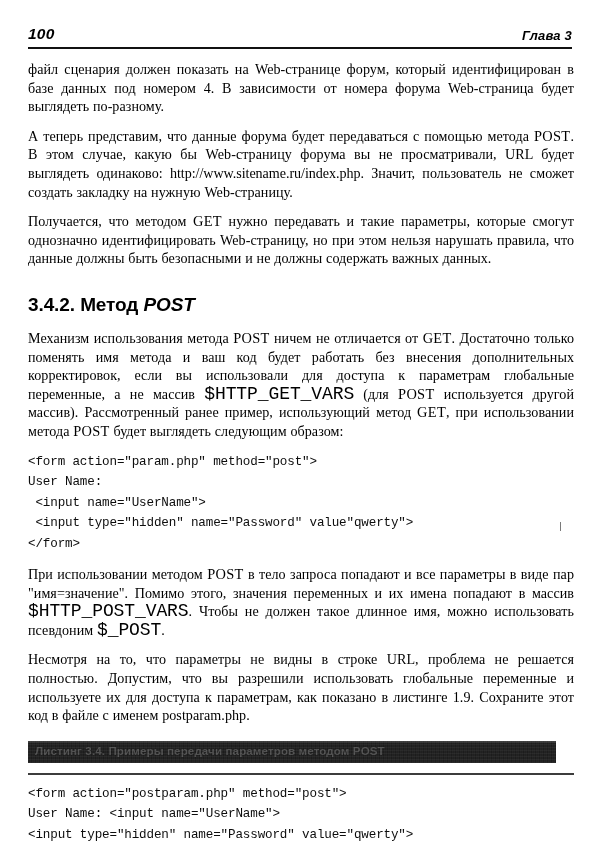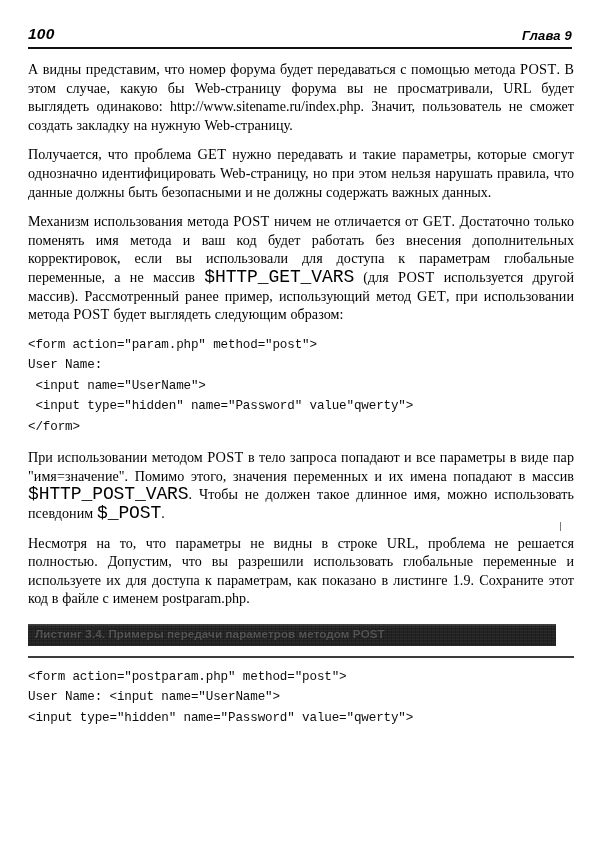--- a/index.html
+++ b/index.html
@@ -171,31 +171,33 @@
     background: #7a7a7a;
   }
 </style>
 </head>
 <body>
 
 <div class="page">
 
   <div class="runhead">
     <span class="folio">100</span>
-    <span class="chap">Глава 9</span>
+    <span class="chap">Глава 3</span>
   </div>
   <div class="rule"></div>
 
   <div class="content">
 
-
-    <p class="body"><span>А видны представим, что номер форума будет передаваться с помощью метода </span><span class="sc">POST</span><span>. В этом случае, какую бы Web-страницу форума вы не просматривали, URL будет выглядеть одинаково: </span><span class="url">http://www.sitename.ru/index.php</span><span>. Значит, пользователь не сможет создать закладку на нужную Web-страницу.</span></p>
-
-    <p class="body"><span>Получается, что проблема </span><span class="sc">GET</span><span> нужно передавать и такие параметры, которые смогут однозначно идентифицировать Web-страницу, но при этом нельзя нарушать правила, что данные должны быть безопасными и не должны содержать важных данных.</span></p>
-
+    <p class="body"><span>файл сценария должен показать на Web-странице форум, который идентифицирован в базе данных под номером 4. В зависимости от номера форума Web-страница будет выглядеть по-разному.</span></p>
+
+    <p class="body"><span>А теперь представим, что данные форума будет передаваться с помощью метода </span><span class="sc">POST</span><span>. В этом случае, какую бы Web-страницу форума вы не просматривали, URL будет выглядеть одинаково: </span><span class="url">http://www.sitename.ru/index.php</span><span>. Значит, пользователь не сможет создать закладку на нужную Web-страницу.</span></p>
+
+    <p class="body"><span>Получается, что методом </span><span class="sc">GET</span><span> нужно передавать и такие параметры, которые смогут однозначно идентифицировать Web-страницу, но при этом нельзя нарушать правила, что данные должны быть безопасными и не должны содержать важных данных.</span></p>
+
+    <h2 class="sect"><span>3.4.2. </span><span>Метод </span><span class="it">POST</span></h2>
 
     <p class="body"><span>Механизм использования метода </span><span class="sc">POST</span><span> ничем не отличается от </span><span class="sc">GET</span><span>. Достаточно только поменять имя метода и ваш код будет работать без внесения дополнительных корректировок, если вы использовали для доступа к параметрам глобальные переменные, а не массив </span><span class="mono">$HTTP_GET_VARS</span><span> (для </span><span class="sc">POST</span><span> используется другой массив). Рассмотренный ранее пример, использующий метод </span><span class="sc">GET</span><span>, при использовании метода </span><span class="sc">POST</span><span> будет выглядеть следующим образом:</span></p>
 
     <pre class="code">&lt;form action="param.php" method="post"&gt;
 User Name:
  &lt;input name="UserName"&gt;
  &lt;input type="hidden" name="Password" value"qwerty"&gt;
 &lt;/form&gt;</pre>
 
     <p class="body"><span>При использовании методом </span><span class="sc">POST</span><span> в тело запроса попадают и все параметры в виде пар "имя=значение". Помимо этого, значения переменных и их имена попадают в массив </span><span class="mono">$HTTP_POST_VARS</span><span>. Чтобы не должен такое длинное имя, можно использовать псевдоним </span><span class="mono">$_POST</span><span>.</span></p>

